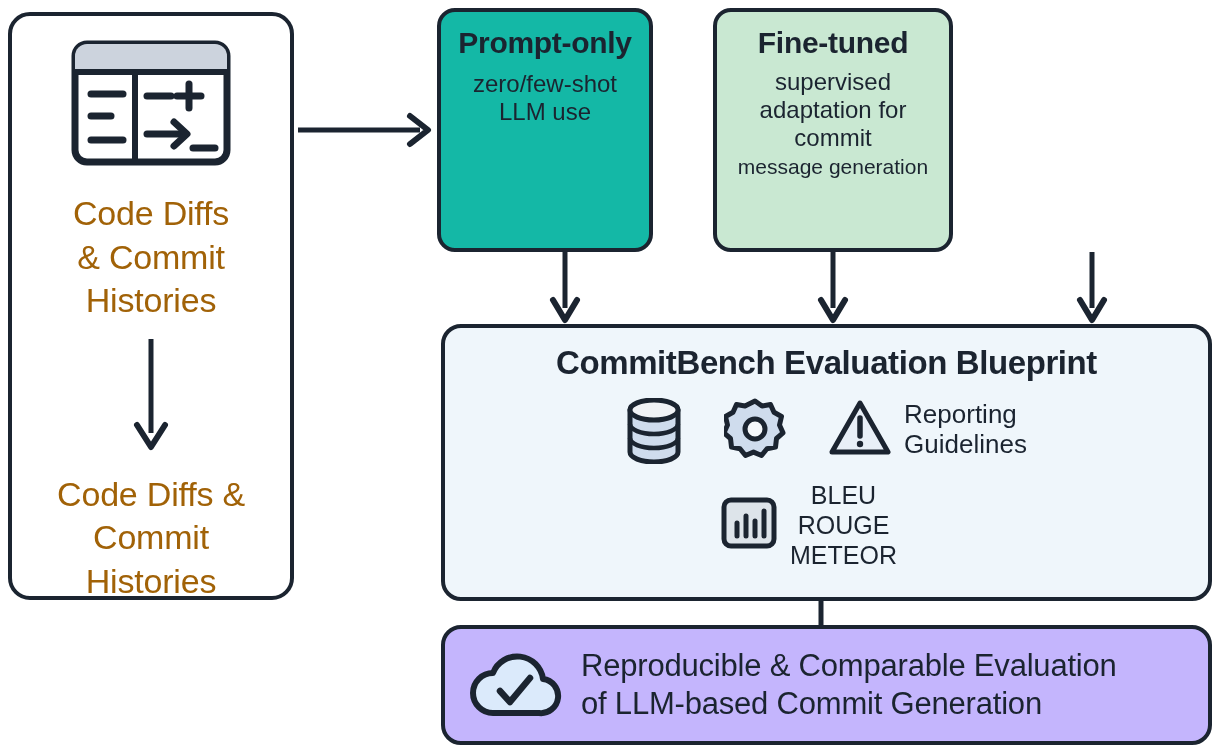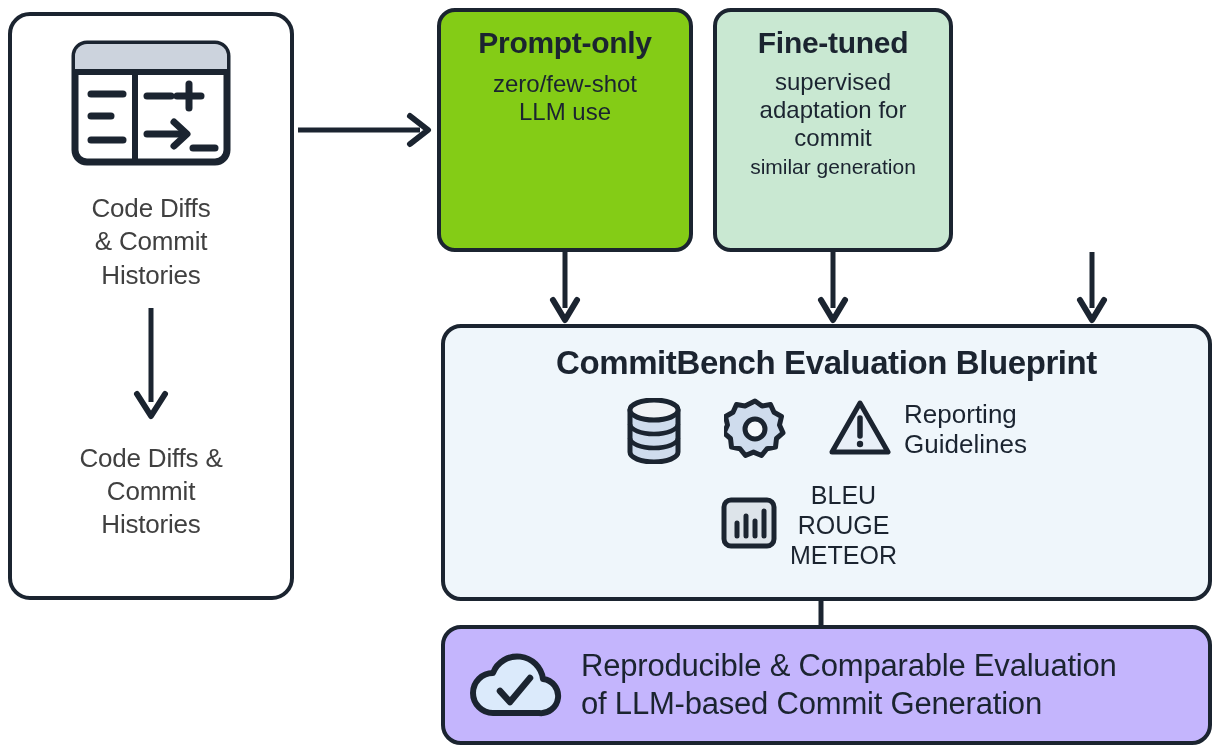--- a/index.html
+++ b/index.html
@@ -39,23 +39,23 @@
     left: 8px;
     top: 12px;
     width: 286px;
     height: 588px;
     background: #ffffff;
     border-radius: 22px;
     padding-top: 24px;
     justify-content: flex-start;
   }
   .source-label {
-    font-size: 26px;
+    font-size: 34px;
     line-height: 1.28;
-    color: #404040;
+    color: #a16207;
     letter-spacing: -0.2px;
     padding: 0 12px;
   }
   #source-label-1 { margin-top: 22px; }
   #source-label-2 { margin-top: 6px; }
   #down-arrow-wrap {
     margin-top: 14px;
     margin-bottom: 10px;
   }
 
@@ -73,22 +73,22 @@
   }
   .approach-desc {
     font-size: 24px;
     line-height: 1.18;
     margin-top: 10px;
     color: #1b2430;
   }
   .approach-desc.tight { font-size: 21px; line-height: 1.18; }
 
   #card-prompt {
-    left: 437px; top: 8px; width: 256px; height: 244px;
-    background: #84cc16;
+    left: 437px; top: 8px; width: 216px; height: 244px;
+    background: #14b8a6;
   }
   #card-finetuned {
     left: 713px; top: 8px; width: 240px; height: 244px;
     background: #c9e8d2;
   }
   #card-rag {
     left: 973px; top: 8px; width: 238px; height: 244px;
     background: #fbe8b8;
   }
   #card-rag .approach-title { line-height: 1.1; }
@@ -217,21 +217,21 @@
     <div class="approach-title" style="white-space:pre-line;">Prompt-only</div>
     <div class="approach-desc" style="white-space:pre-line;">zero/few-shot
 LLM use</div>
   </div>
 
   <div class="node approach abs" id="card-finetuned">
     <div class="approach-title" style="white-space:pre-line;">Fine-tuned</div>
     <div class="approach-desc" style="white-space:pre-line;">supervised
 adaptation for
 commit</div>
-    <div class="approach-desc tight" style="margin-top:2px;">similar generation</div>
+    <div class="approach-desc tight" style="margin-top:2px;">message generation</div>
   </div>
 
 
   <svg class="abs connector" style="left:548px; top:252px;" width="34" height="74">
     <line x1="17" y1="0" x2="17" y2="56" stroke="#1b2430" stroke-width="5"></line>
     <polyline points="5,48 17,68 29,48" fill="none" stroke="#1b2430" stroke-width="6" stroke-linecap="round" stroke-linejoin="round"></polyline>
   </svg>
 
   <svg class="abs connector" style="left:816px; top:252px;" width="34" height="74">
     <line x1="17" y1="0" x2="17" y2="56" stroke="#1b2430" stroke-width="5"></line>

